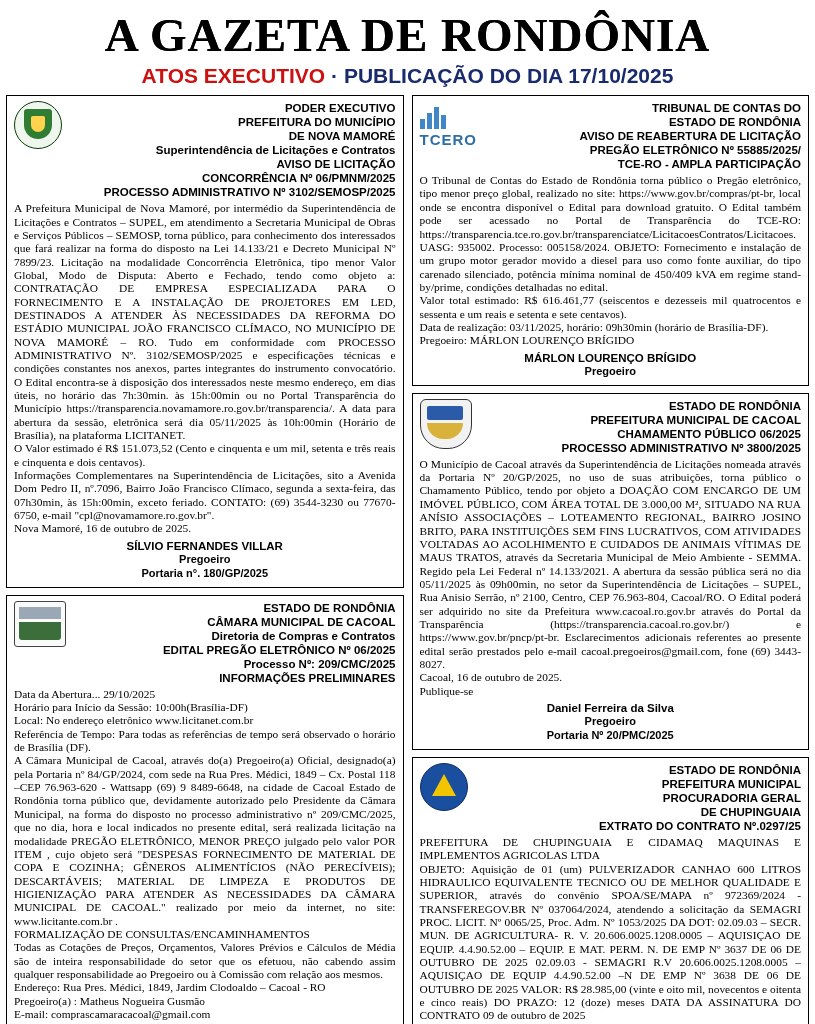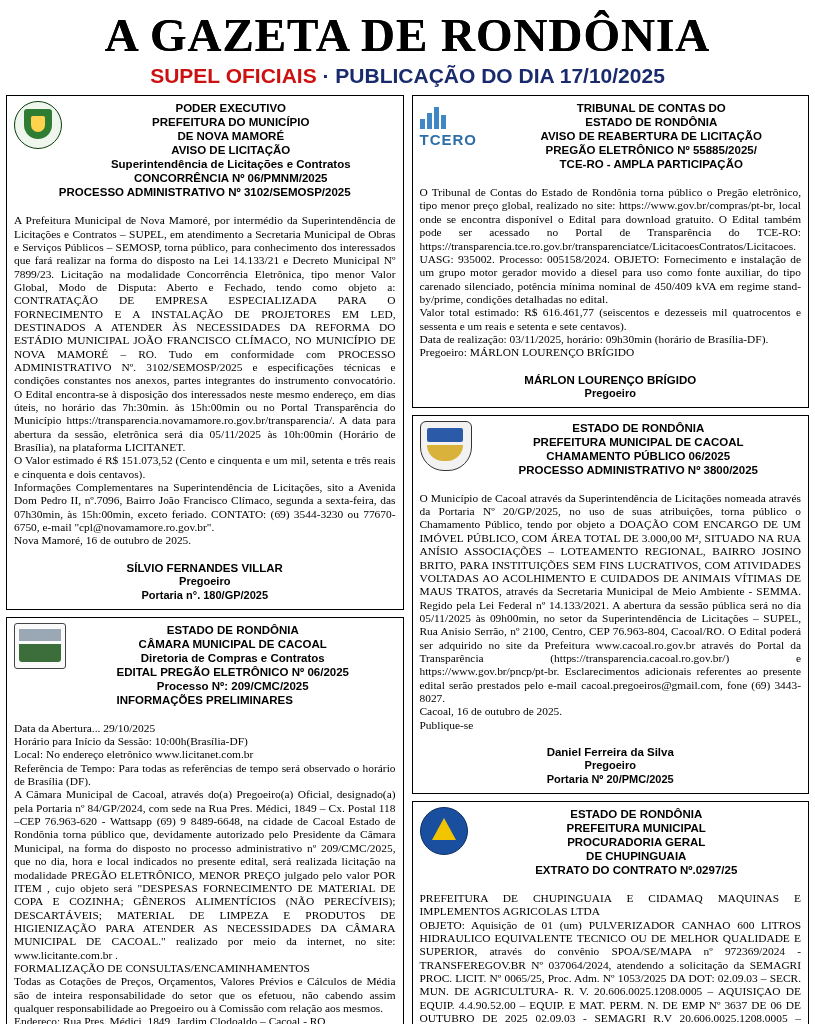--- a/index.html
+++ b/index.html
@@ -45,49 +45,49 @@
     display:flex;
     flex-direction:column;
     gap:7px;
   }
   .box{
     border:1.5px solid #000;
     box-sizing:border-box;
     padding:5px 7px 6px 7px;
   }
   .hdr{
-    text-align:center;
+    text-align:right;
     font-family:"Liberation Sans", sans-serif;
     font-weight:bold;
     font-size:11.5px;
     line-height:1.22;
   }
   .hdr-row{
     display:flex;
     align-items:flex-start;
     gap:4px;
   }
   .hdr-row .logo{flex:0 0 auto;}
   .hdr-row .hdr{flex:1 1 auto;}
   .body{
     font-family:"Liberation Serif", serif;
     font-size:11.4px;
     line-height:1.17;
     text-align:justify;
-    margin-top:15px;
+    margin-top:3px;
     hyphens:auto;
   }
   .body p{margin:0;}
   .sig{
     text-align:center;
     font-family:"Liberation Sans", sans-serif;
     font-weight:bold;
     font-size:11.5px;
     line-height:1.25;
-    margin-top:13px;
+    margin-top:3px;
   }
   .sig .small{font-size:11px;}
   
   .logo-brasao{
     width:46px;height:46px;
     border:1.5px solid #0a3d0a;
     border-radius:50%;
     background:#eef6ee;
     position:relative;
     overflow:hidden;
@@ -150,38 +150,38 @@
   }
 </style>
 </head>
 <body>
 
 <div class="page">
 
   <div class="masthead">A GAZETA DE RONDÔNIA</div>
 
   <div class="subhead">
-    <span class="red">SUPEL OFICIAIS</span><span class="blue"> · </span><span class="blue">PUBLICAÇÃO DO DIA 17/10/2025</span>
+    <span class="red">ATOS EXECUTIVO</span><span class="blue"> · </span><span class="blue">PUBLICAÇÃO DO DIA 17/10/2025</span>
   </div>
 
   <div class="columns">
 
     <div class="col">
 
       <div class="box">
         <div class="hdr-row">
           <div class="logo">
               <div class="logo-brasao"></div>
             </div>
           <div class="hdr">
             <div>PODER EXECUTIVO</div>
             <div>PREFEITURA DO MUNICÍPIO</div>
             <div>DE NOVA MAMORÉ</div>
+            <div>Superintendência de Licitações e Contratos</div>
             <div>AVISO DE LICITAÇÃO</div>
-            <div>Superintendência de Licitações e Contratos</div>
             <div>CONCORRÊNCIA Nº 06/PMNM/2025</div>
           </div>
         </div>
         <div class="hdr">PROCESSO ADMINISTRATIVO Nº 3102/SEMOSP/2025</div>
         <div class="body">
           <p>A Prefeitura Municipal de Nova Mamoré, por intermédio da Superintendência de Licitações e Contratos – SUPEL, em atendimento a Secretaria Municipal de Obras e Serviços Públicos – SEMOSP, torna público, para conhecimento dos interessados que fará realizar na forma do disposto na Lei 14.133/21 e Decreto Municipal Nº 7899/23. Licitação na modalidade Concorrência Eletrônica, tipo menor Valor Global, Modo de Disputa: Aberto e Fechado, tendo como objeto a: CONTRATAÇÃO DE EMPRESA ESPECIALIZADA PARA O FORNECIMENTO E A INSTALAÇÃO DE PROJETORES EM LED, DESTINADOS A ATENDER ÀS NECESSIDADES DA REFORMA DO ESTÁDIO MUNICIPAL JOÃO FRANCISCO CLÍMACO, NO MUNICÍPIO DE NOVA MAMORÉ – RO. Tudo em conformidade com PROCESSO ADMINISTRATIVO Nº. 3102/SEMOSP/2025 e especificações técnicas e condições constantes nos anexos, partes integrantes do instrumento convocatório. O Edital encontra-se à disposição dos interessados neste mesmo endereço, em dias úteis, no horário das 7h:30min. às 15h:00min ou no Portal Transparência do Município https://transparencia.novamamore.ro.gov.br/transparencia/. A data para abertura da sessão, eletrônica será dia 05/11/2025 às 10h:00min (Horário de Brasília), na plataforma LICITANET.</p>
           <p>O Valor estimado é R$ 151.073,52 (Cento e cinquenta e um mil, setenta e três reais e cinquenta e dois centavos).</p>
           <p>Informações Complementares na Superintendência de Licitações, sito a Avenida Dom Pedro II, nº.7096, Bairro João Francisco Clímaco, segunda a sexta-feira, das 07h30min, às 15h:00min, exceto feriado. CONTATO: (69) 3544-3230 ou 77670-6750, e-mail "cpl@novamamore.ro.gov.br".</p>
           <p>Nova Mamoré, 16 de outubro de 2025.</p>
         </div>

